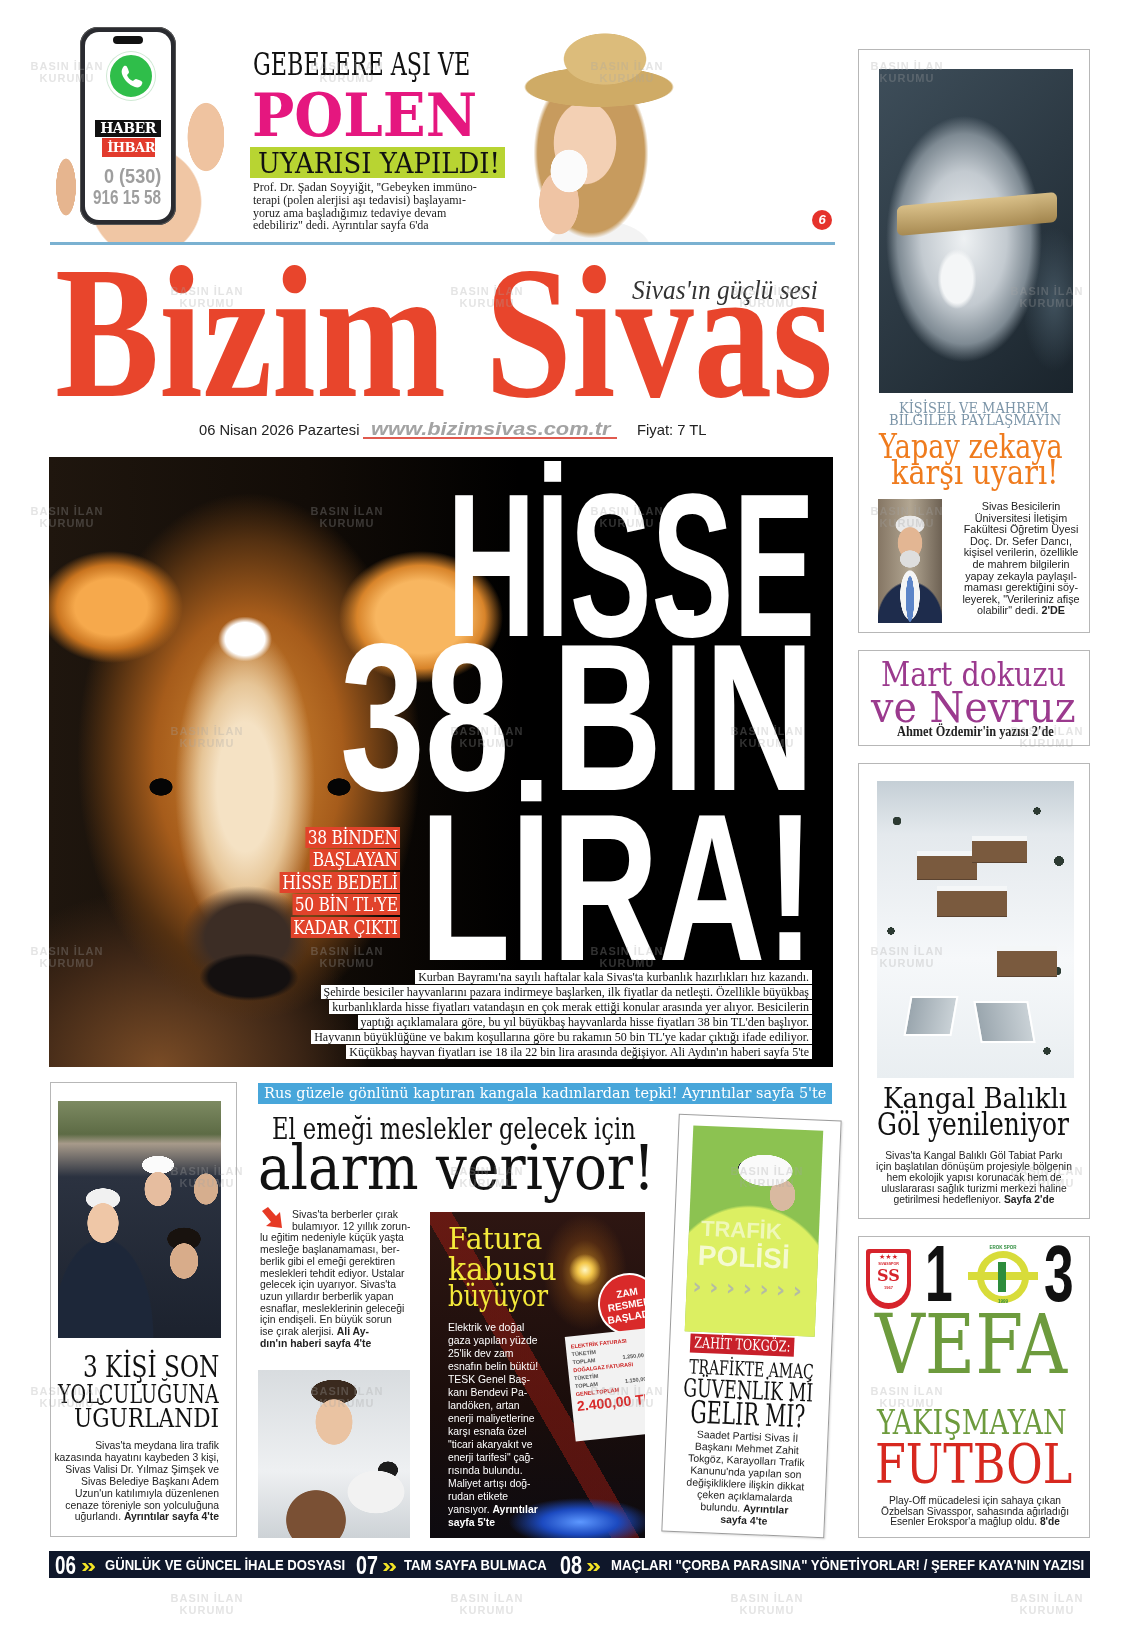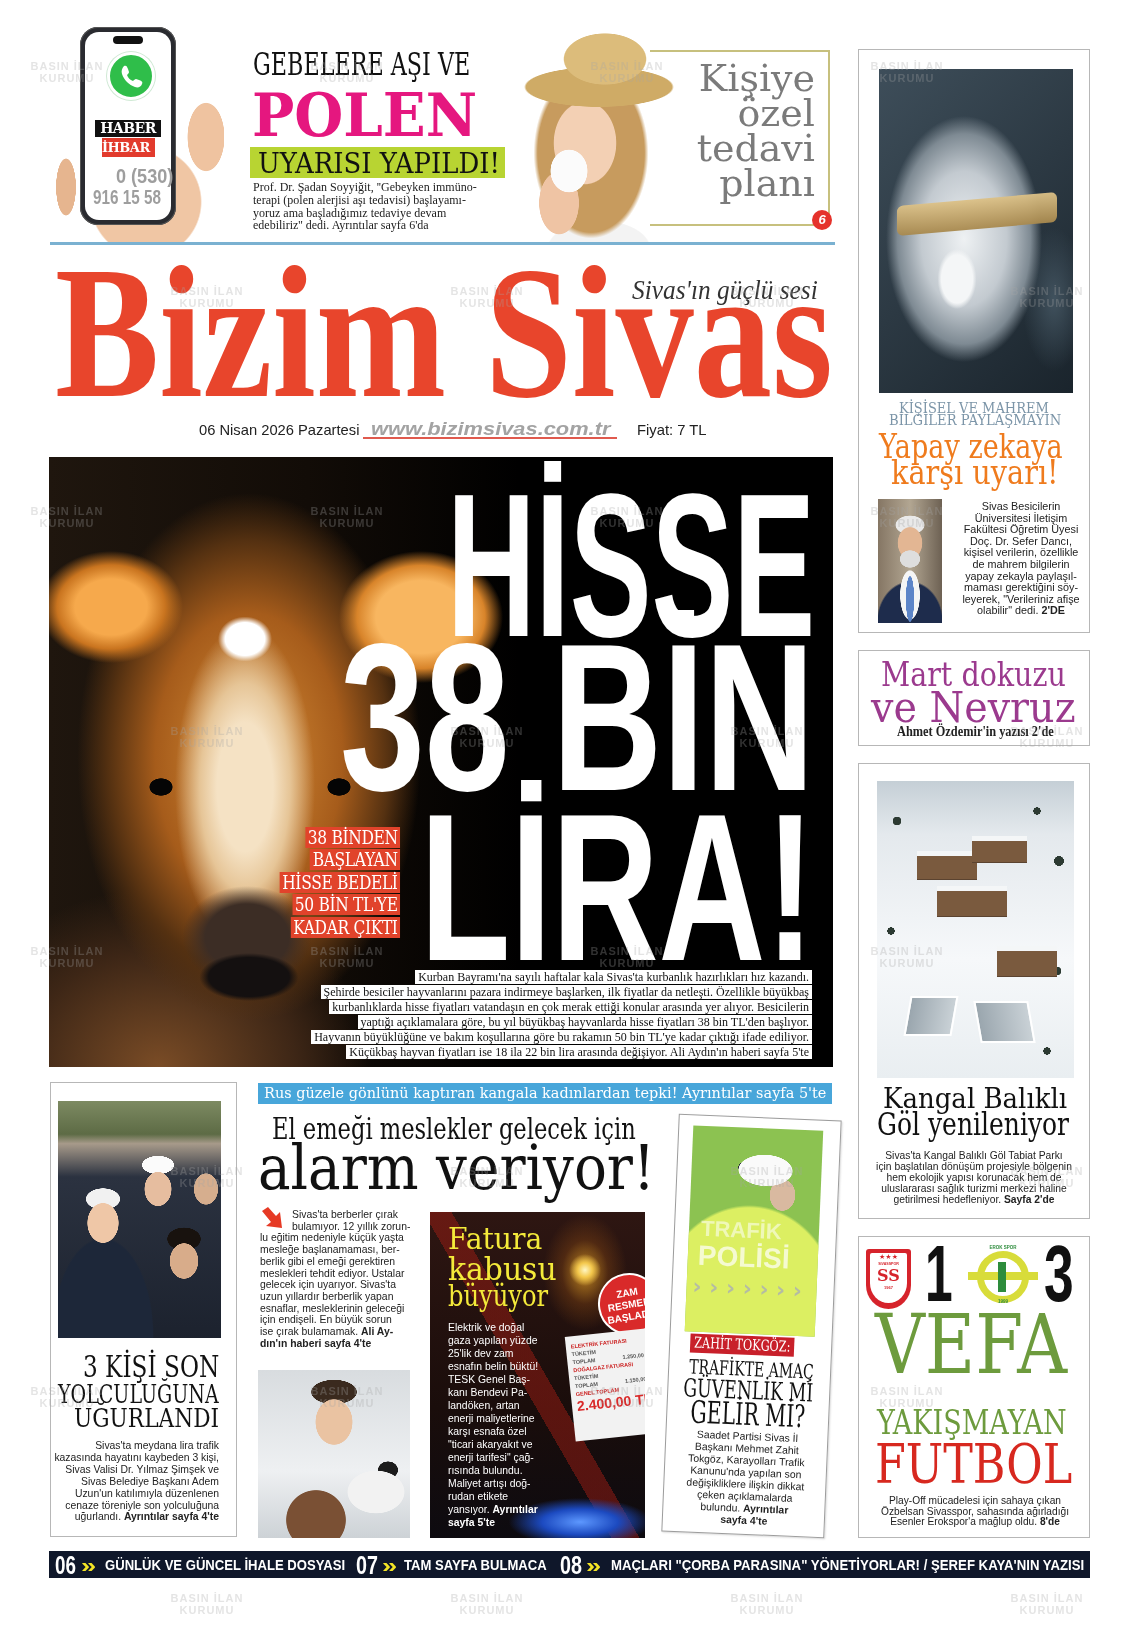--- a/index.html
+++ b/index.html
@@ -18,21 +18,21 @@
 
 .hand{left:56px;top:92px;width:168px;height:152px;background:
  radial-gradient(ellipse 14px 40px at 10px 95px,#e6b58f 0 70%,transparent 72%),
  radial-gradient(ellipse 26px 48px at 150px 45px,#efc3a0 0 70%,transparent 72%),
  radial-gradient(ellipse 80px 80px at 90px 110px,#f0c6a4 0 68%,transparent 70%)}
 .phone{left:80px;top:27px;width:96px;height:198px;border-radius:18px;background:#2a2b30;box-shadow:0 0 0 1px #555 inset}
 .phone-screen{position:absolute;left:5px;top:5px;right:5px;bottom:5px;border-radius:14px;background:#fff}
 .notch{position:absolute;left:33px;top:9px;width:30px;height:8px;border-radius:5px;background:#111}
 .wa{left:107px;top:52px;width:48px;height:48px;border-radius:50%;background:#2fbe4a;border:3px solid #fff;box-shadow:0 0 0 1px #cfe9d4}
 .haber{left:95px;top:120px;width:66px;height:17px;background:#111;color:#fff;font:bold 14px/17px "DejaVu Serif",serif;text-align:center;letter-spacing:-.5px}
-.ihbar{left:102px;top:138px;width:53px;height:19px;background:#e23b2d;color:#fff;font:bold 13px/19px "DejaVu Serif",serif;text-align:left;letter-spacing:-.5px}
+.ihbar{left:102px;top:138px;width:53px;height:19px;background:#e23b2d;color:#fff;font:bold 13px/19px "DejaVu Serif",serif;text-align:right;letter-spacing:-.5px}
 .phonenum{color:#9e9e9e;font-weight:bold;font-family:"Liberation Sans",sans-serif}
 .lime{left:250px;top:147px;width:255px;height:31px;background:#b8d432}
 .woman{left:487px;top:21px;width:205px;height:221px;background:
  radial-gradient(ellipse 26px 30px at 82px 150px,#fbfbfb 0 70%,transparent 72%),
  radial-gradient(ellipse 28px 44px at 72px 182px,#efc4a4 0 70%,transparent 72%),
  radial-gradient(ellipse 58px 36px at 118px 38px,#dcbc7b 0 70%,transparent 72%),
  radial-gradient(ellipse 104px 28px at 112px 66px,#cfab66 0 70%,transparent 72%),
  radial-gradient(ellipse 44px 58px at 98px 122px,#f3d0b4 0 70%,transparent 72%),
  radial-gradient(ellipse 82px 122px at 104px 132px,#c79b5e 0 65%,transparent 70%),
  radial-gradient(ellipse 72px 40px at 112px 228px,#f3f3f3 0 70%,transparent 72%)}
@@ -146,42 +146,34 @@
     <div class="phone-screen"></div>
     <div class="notch"></div>
   </div>
   <div class="abs wa">
     <svg width="42" height="42" viewBox="0 0 42 42">
         <path d="M14 11c2-1 3 0 4 3l1 3c0 1-1 2-2 3 1 3 3 5 6 6 1-1 2-2 3-2l3 1c3 1 4 2 3 4-1 3-4 4-7 3-6-2-11-7-13-13-1-3 0-6 2-8z" fill="#fff"></path>
       </svg>
   </div>
   <div class="abs haber">HABER</div>
   <div class="abs ihbar">İHBAR</div>
-  <div class="fit phonenum" style="left:116px;top:166px;width:57px;font-size:20px"><span style="transform: scaleX(0.904762);">0 (530)</span></div>
+  <div class="fit phonenum" style="left:104px;top:166px;width:57px;font-size:20px"><span style="transform: scaleX(0.904762);">0 (530)</span></div>
   <div class="fit phonenum" style="left:93px;top:187px;width:68px;font-size:20px"><span style="transform: scaleX(0.764045);">916 15 58</span></div>
 
   <div class="fit slab" style="left:253px;top:48px;width:217px;font-size:32px;color:#111"><span style="transform: scaleX(0.695513);">GEBELERE AŞI VE</span></div>
   <div class="fit slab" style="left:252px;top:85px;width:225px;font-size:60px;font-weight:bold;color:#e5177f"><span style="transform: scaleX(0.9375);">POLEN</span></div>
   <div class="abs lime"></div>
   <div class="fit slab" style="left:258px;top:150px;width:242px;font-size:27px;color:#111"><span style="transform: scaleX(0.960317);">UYARISI YAPILDI!</span></div>
   <div class="para serif" style="left:253px;top:181px;font-size:12px;line-height:12.8px;color:#222">
     <div>Prof. Dr. Şadan Soyyiğit, ''Gebeyken immüno-</div>
     <div>terapi (polen alerjisi aşı tedavisi) başlayamı-</div>
     <div>yoruz ama başladığımız tedaviye devam</div>
     <div>edebiliriz'' dedi. Ayrıntılar sayfa 6'da</div>
   </div>
   <div class="abs woman"></div>
-  <div class="abs inset">
-    <div class="inset-lines">
-      <div>Kişiye</div>
-      <div>özel</div>
-      <div>tedavi</div>
-      <div>planı</div>
-    </div>
-  </div>
   <div class="abs pbadge">6</div>
   <div class="abs rule"></div>
 
   <div class="fit serif" style="left:55px;top:239px;width:778px;font-size:188px;font-weight:bold;color:#e8452c"><span style="transform: scaleX(0.832086);">Bizim Sivas</span></div>
   <div class="fit serif" style="left:632px;top:277px;width:186px;font-size:27px;font-style:italic;color:#333"><span style="transform: scaleX(0.939394);">Sivas'ın güçlü sesi</span></div>
   <div class="fit sans" style="left:199px;top:422px;width:160px;font-size:15px;color:#222"><span style="transform: scaleX(0.981595);">06 Nisan 2026 Pazartesi</span></div>
   <div class="fit sans" style="left:371px;top:419px;width:239px;font-size:19px;font-style:italic;font-weight:bold;color:#a3a3a3"><span style="transform: scaleX(1.14904);">www.bizimsivas.com.tr</span></div>
   <div class="abs" style="left:363px;top:437px;width:254px;height:2px;background:#e05a4e"></div>
   <div class="fit sans" style="left:637px;top:422px;width:70px;font-size:15px;color:#222"><span style="transform: scaleX(0.985915);">Fiyat: 7 TL</span></div>
 
@@ -313,21 +305,21 @@
     <div style="padding-left:32px">Sivas'ta berberler çırak</div>
     <div style="padding-left:32px">bulamıyor. 12 yıllık zorun-</div>
     <div>lu eğitim nedeniyle küçük yaşta</div>
     <div>mesleğe başlanamaması, ber-</div>
     <div>berlik gibi el emeği gerektiren</div>
     <div>meslekleri tehdit ediyor. Ustalar</div>
     <div>gelecek için uyarıyor. Sivas'ta</div>
     <div>uzun yıllardır berberlik yapan</div>
     <div>esnaflar, mesleklerinin geleceği</div>
     <div>için endişeli. En büyük sorun</div>
-    <div><span>ise çırak bulamamak. </span><b>Ali Ay-</b></div>
+    <div><span>ise çırak alerjisi. </span><b>Ali Ay-</b></div>
     <div><b>dın'ın haberi sayfa 4'te</b></div>
   </div>
   <div class="abs barber"></div>
 
   <div class="abs fatura">
     <div class="fit slab" style="left:18px;top:12px;width:94px;font-size:30px;color:#f4ea3a"><span style="transform: scaleX(0.94);">Fatura</span></div>
     <div class="fit slab" style="left:18px;top:41px;width:109px;font-size:32px;color:#f4ea3a"><span style="transform: scaleX(0.931624);">kabusu</span></div>
     <div class="fit slab" style="left:18px;top:69px;width:100px;font-size:30px;color:#f4ea3a"><span style="transform: scaleX(0.806452);">büyüyor</span></div>
     <div class="abs zam">
       <div>ZAM</div>

